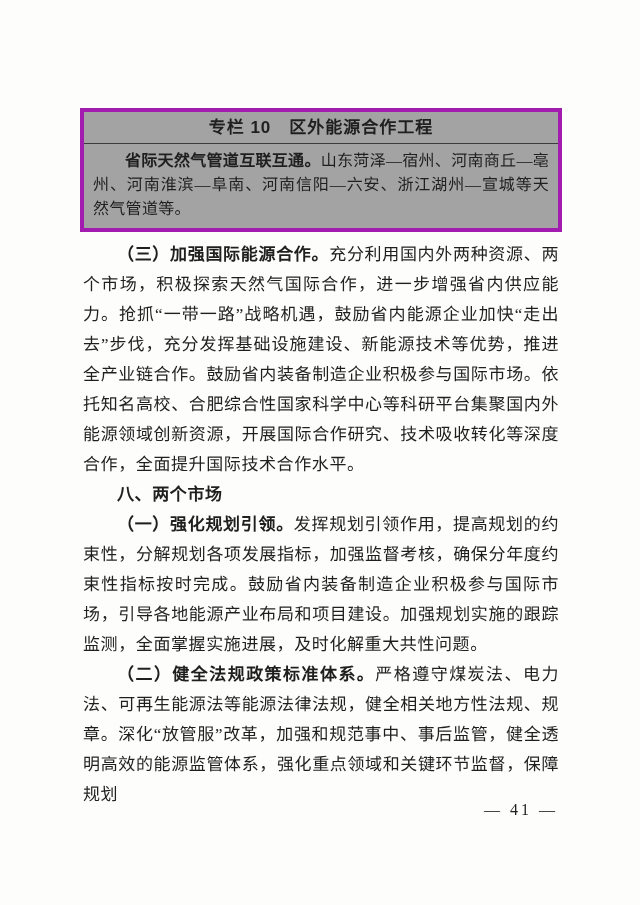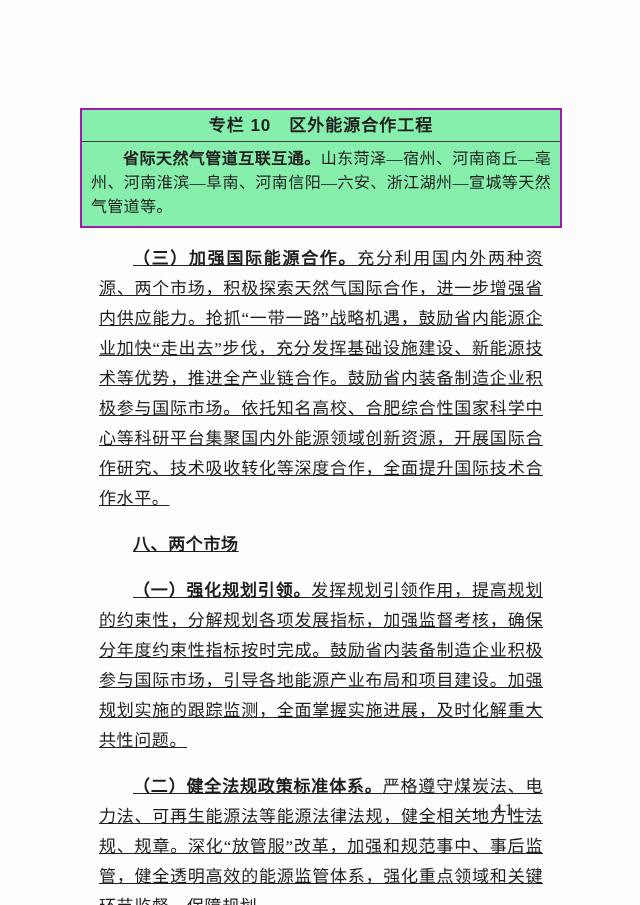--- a/index.html
+++ b/index.html
@@ -19,23 +19,23 @@
     box-sizing: border-box;
   }
   .content {
     position: absolute;
     left: 80px;
     top: 108px;
     width: 482px;
   }
   
   .callout {
-    border: 2px solid #a21caf;
+    border: 4px solid #a21caf;
     box-sizing: border-box;
-    background: #86efac;
+    background: #a3a3a3;
   }
   .callout-title {
     font-family: "Liberation Sans", "DejaVu Sans", sans-serif;
     font-weight: 700;
     font-size: 17px;
     line-height: 22px;
     text-align: center;
     padding: 5px 4px 4px 4px;
     border-bottom: 1px solid #3c3c3c;
     letter-spacing: 1px;
@@ -51,45 +51,44 @@
     text-indent: 2em;
     letter-spacing: 0.3px;
   }
   
   .main {
     margin-top: 8px;
     width: 476px;
     padding-left: 3px;
   }
   .main p {
-    margin: 16px;
+    margin: 0;
     font-size: 17px;
     line-height: 30px;
     text-align: justify;
     text-indent: 2em;
     letter-spacing: 0.6px;
-    text-decoration: underline;
   }
   .lead {
     font-weight: 700;
   }
   .section-heading {
     margin: 0;
     font-family: "Liberation Sans", "DejaVu Sans", sans-serif;
     font-weight: 700;
     font-size: 17px;
     line-height: 30px;
     text-indent: 2em;
     letter-spacing: 0.6px;
   }
   
   .page-number {
     position: absolute;
     top: 801px;
-    right: 98px;
+    right: 82px;
     font-size: 16px;
     letter-spacing: 3px;
     white-space: nowrap;
   }
 </style>
 </head>
 <body>
 
 <div class="page">
   <div class="content">

